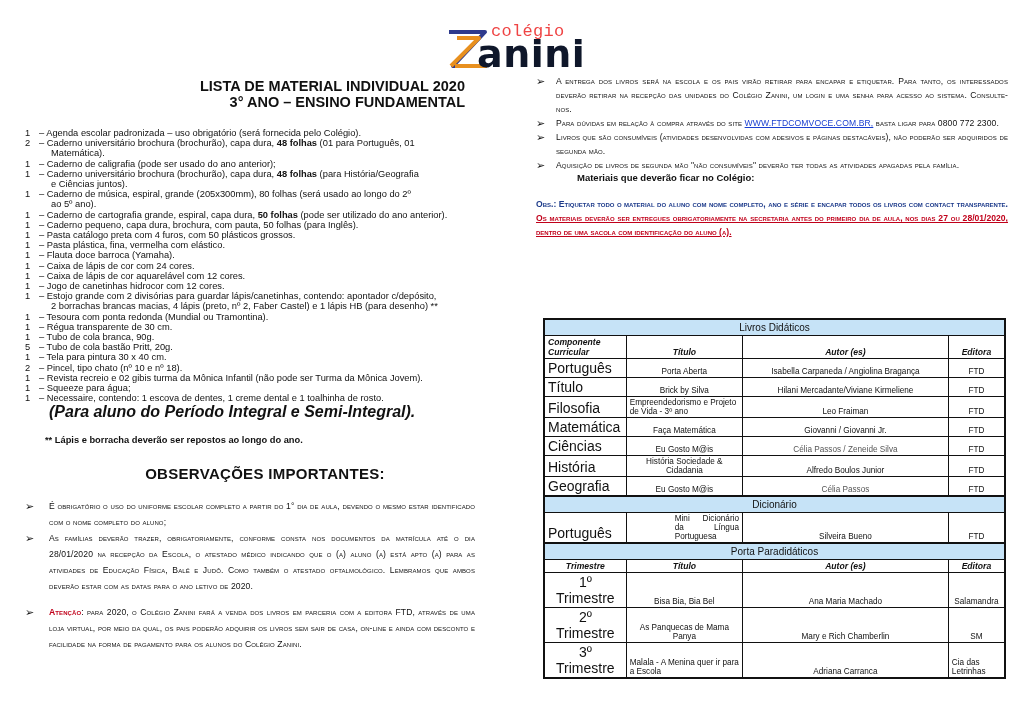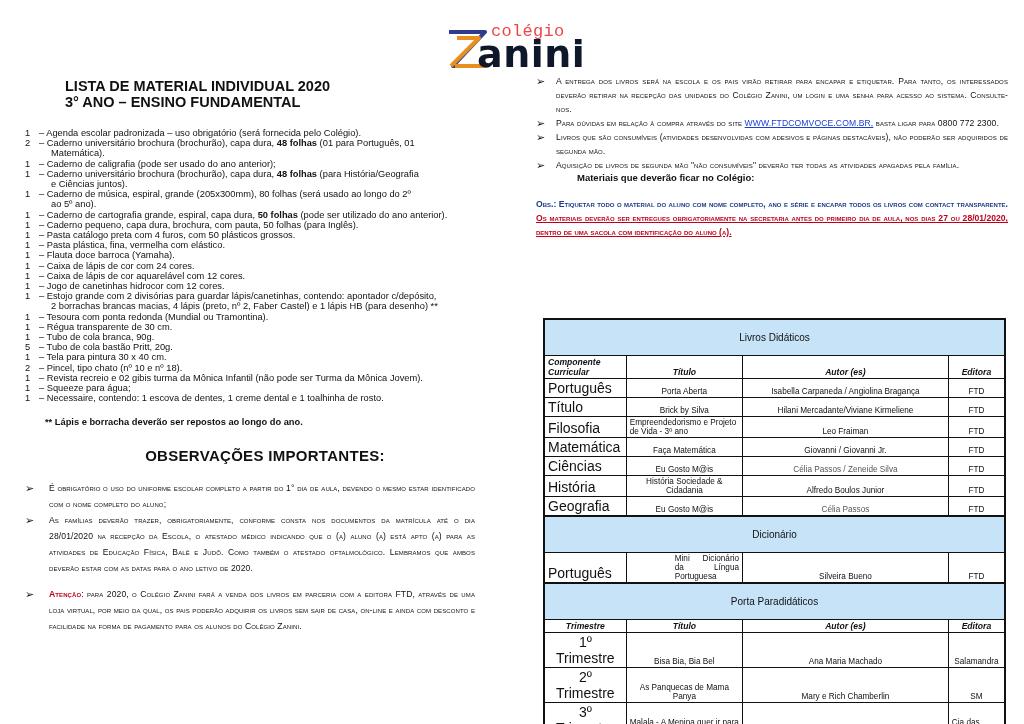--- a/index.html
+++ b/index.html
@@ -7,21 +7,21 @@
   body { position: relative; font-family: "Liberation Sans", sans-serif; color: #111; }
 
   
   .logo { position: absolute; left: 447px; top: 18px; width: 160px; height: 56px; }
   .logo svg { position: absolute; left: 0; top: 8px; }
   .logo .colegio { position: absolute; left: 44px; top: 4px; font-size: 17px; color: #ef4444; font-family: Liberation Mono, monospace; letter-spacing: 0.3px; }
   .logo .zanini { position: absolute; left: 30px; top: 14px; font-size: 38px; font-weight: bold; color: #0f172a; font-family: "DejaVu Sans", sans-serif; letter-spacing: 0.5px; text-align: center; }
 
   
   .left { position: absolute; left: 25px; top: 78px; width: 440px; }
-  .title { text-align: left; font-weight: bold; font-size: 14.5px; line-height: 16px; color: #111; margin-left: 40px; }
+  .title { text-align: right; font-weight: bold; font-size: 14.5px; line-height: 16px; color: #111; margin-left: 40px; }
   .mat-list { margin-top: 18px; font-size: 9.3px; line-height: 10.2px; color: #111; }
   .mat-item { display: flex; }
   .mat-item .q { width: 14px; flex: none; }
   .mat-item .txt { flex: 1; }
   .mat-item .cont { display: block; padding-left: 12px; }
   .mat-note { padding-left: 24px; font-style: italic; font-weight: bold; }
   .star-note { margin-top: 14px; padding-left: 20px; font-weight: bold; font-size: 9.3px; }
 
   .obs-title { margin-top: 20px; text-align: center; font-weight: bold; font-size: 15px; margin-left: 40px; letter-spacing: 0.3px; }
   .obs-list { margin-top: 16px; font-size: 8.6px; line-height: 16px; width: 450px; }
@@ -38,21 +38,21 @@
   .r-list .btxt { font-variant: small-caps; }
   .link { color: #1a3fd1; text-decoration: underline; }
   .mat-colegio { font-weight: bold; font-size: 9.5px; margin-top: 0px; padding-left: 41px; }
   .obs-block { margin-top: 14px; font-size: 8.6px; line-height: 14px; font-weight: bold; font-variant: small-caps; text-align: justify; }
   .obs-blue { color: #1c3a8a; }
   .obs-red { color: #c0001a; text-decoration: underline; }
 
   
   table.books { position: absolute; left: 543px; top: 318px; width: 463px; border-collapse: collapse; font-size: 8.2px; font-family: "Liberation Sans", sans-serif; }
   table.books td { border: 1px solid #111; padding: 1px 3px; vertical-align: bottom; }
-  table.books .sec td { background: #c6e3f7; text-align: center; font-size: 10px; padding: 12px; margin-left: 16px; }
+  table.books .sec td { background: #c6e3f7; text-align: center; font-size: 10px; padding: 2px; margin-left: 16px; }
   table.books .hdr td { font-weight: bold; font-style: italic; text-align: center; font-size: 8.6px; }
   table.books .hdr td.first { text-align: left; }
   table.books .subj { font-size: 14px; text-align: left; }
   table.books .c { text-align: center; }
   table.books .l { text-align: left; }
   table.books .gray { color: #555; }
   table.books .just { text-align: justify; padding-left: 48px; }
   table.books tbody { border: 2px solid #111; }
 </style>
 </head>
@@ -161,20 +161,21 @@
       </div>
       <div class="mat-item">
         <span class="q">1</span>
         <span class="txt"><span>– Squeeze para água;</span></span>
       </div>
       <div class="mat-item">
         <span class="q">1</span>
         <span class="txt"><span>– Necessaire, contendo: 1 escova de dentes, 1 creme dental e 1 toalhinha de rosto.</span></span>
       </div>
     </div>
+  <div class="mat-note">(Para aluno do Período Integral e Semi-Integral).</div>
   <div class="star-note">**  Lápis e borracha deverão ser repostos ao longo do ano.</div>
 
   <div class="obs-title">OBSERVAÇÕES IMPORTANTES:</div>
   <div class="obs-list" id="obs-list">
       <div class="bullet">
         <span class="arrow">➢</span>
         <span class="btxt"><span>É obrigatório o uso do uniforme escolar completo a partir do 1° dia de aula, devendo o mesmo estar identificado com o nome completo do aluno;</span></span>
       </div>
       <div class="bullet">
         <span class="arrow">➢</span>

